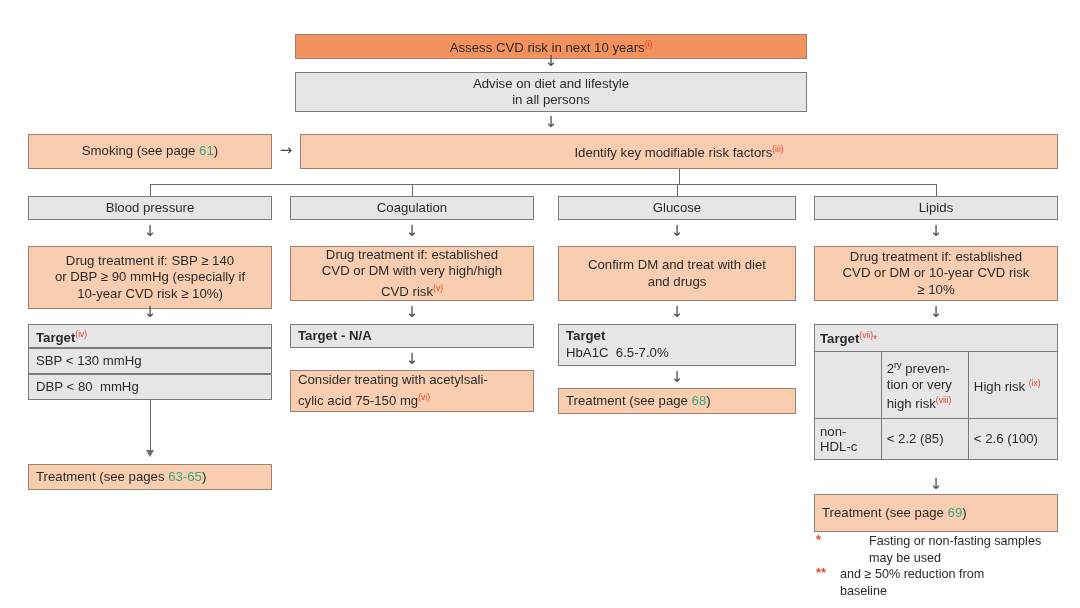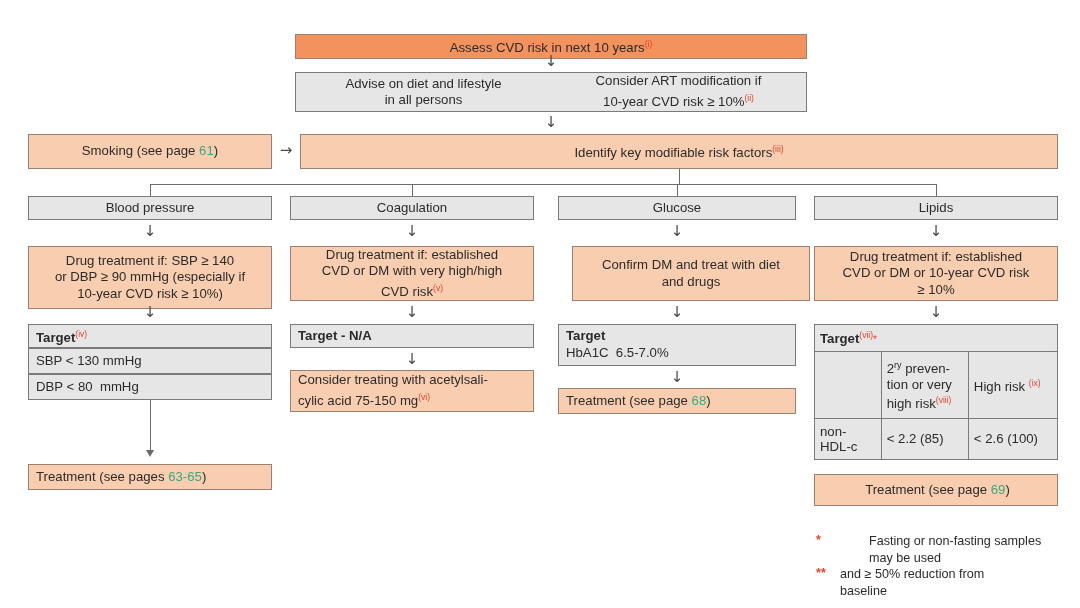--- a/index.html
+++ b/index.html
@@ -89,26 +89,20 @@
 
   <div class="arrow" style="left:537px;top:54px;width:28px;">↓</div>
 
   <div class="box grey" style="left:295px;top:72px;width:512px;height:40px;padding:0;">
     <div style="flex:1;display:flex;align-items:center;justify-content:center;">
       <span>
         <span>Advise on diet and lifestyle</span><br>
         <span>in all persons</span>
       </span>
     </div>
-    <div style="flex:1;display:flex;align-items:center;justify-content:center;">
-      <span>
-        <span>Consider ART modification if</span><br>
-        <span>10-year CVD risk ≥ 10%</span><sup class="r">(ii)</sup>
-      </span>
-    </div>
   </div>
 
   <div class="arrow" style="left:537px;top:115px;width:28px;">↓</div>
 
   <div class="box peach" style="left:28px;top:134px;width:244px;height:35px;">
     <span><span>Smoking (see page </span><span class="page">61</span><span>)</span></span>
   </div>
 
   <div class="arrow" style="left:274px;top:143px;width:24px;">→</div>
 
@@ -144,21 +138,21 @@
   </div>
 
   <div class="box peach" style="left:290px;top:246px;width:244px;height:55px;">
     <span>
       <span>Drug treatment if: established</span><br>
       <span>CVD or DM with very high/high</span><br>
       <span>CVD risk</span><sup class="r">(v)</sup>
     </span>
   </div>
 
-  <div class="box peach" style="left:572px;top:246px;width:238px;height:55px;">
+  <div class="box peach" style="left:558px;top:246px;width:238px;height:55px;">
     <span>
       <span>Confirm DM and treat with diet</span><br>
       <span>and drugs</span>
     </span>
   </div>
 
   <div class="box peach" style="left:814px;top:246px;width:244px;height:55px;">
     <span>
       <span>Drug treatment if: established</span><br>
       <span>CVD or DM or 10-year CVD risk</span><br>
@@ -229,21 +223,21 @@
     <tr>
       <td style="height:36px;">non-<br>HDL-c</td>
       <td>&lt; 2.2 (85)</td>
       <td>&lt; 2.6 (100)</td>
     </tr>
   </tbody>
     </table>
 
   <div class="arrow" style="left:922px;top:477px;width:28px;">↓</div>
 
-  <div class="box peach left" style="left:814px;top:474px;width:244px;height:32px;justify-content:center;">
+  <div class="box peach left" style="left:814px;top:494px;width:244px;height:38px;">
     <span><span>Treatment (see page </span><span class="page">69</span><span>)</span></span>
   </div>
 
   <div class="fnmark" style="left:816px;top:533px;">*</div>
   <div class="fn" style="left:869px;top:533px;width:230px;">
     <span>Fasting or non-fasting samples</span><br>
     <span>may be used</span>
   </div>
 
   <div class="fnmark" style="left:816px;top:566px;">**</div>

